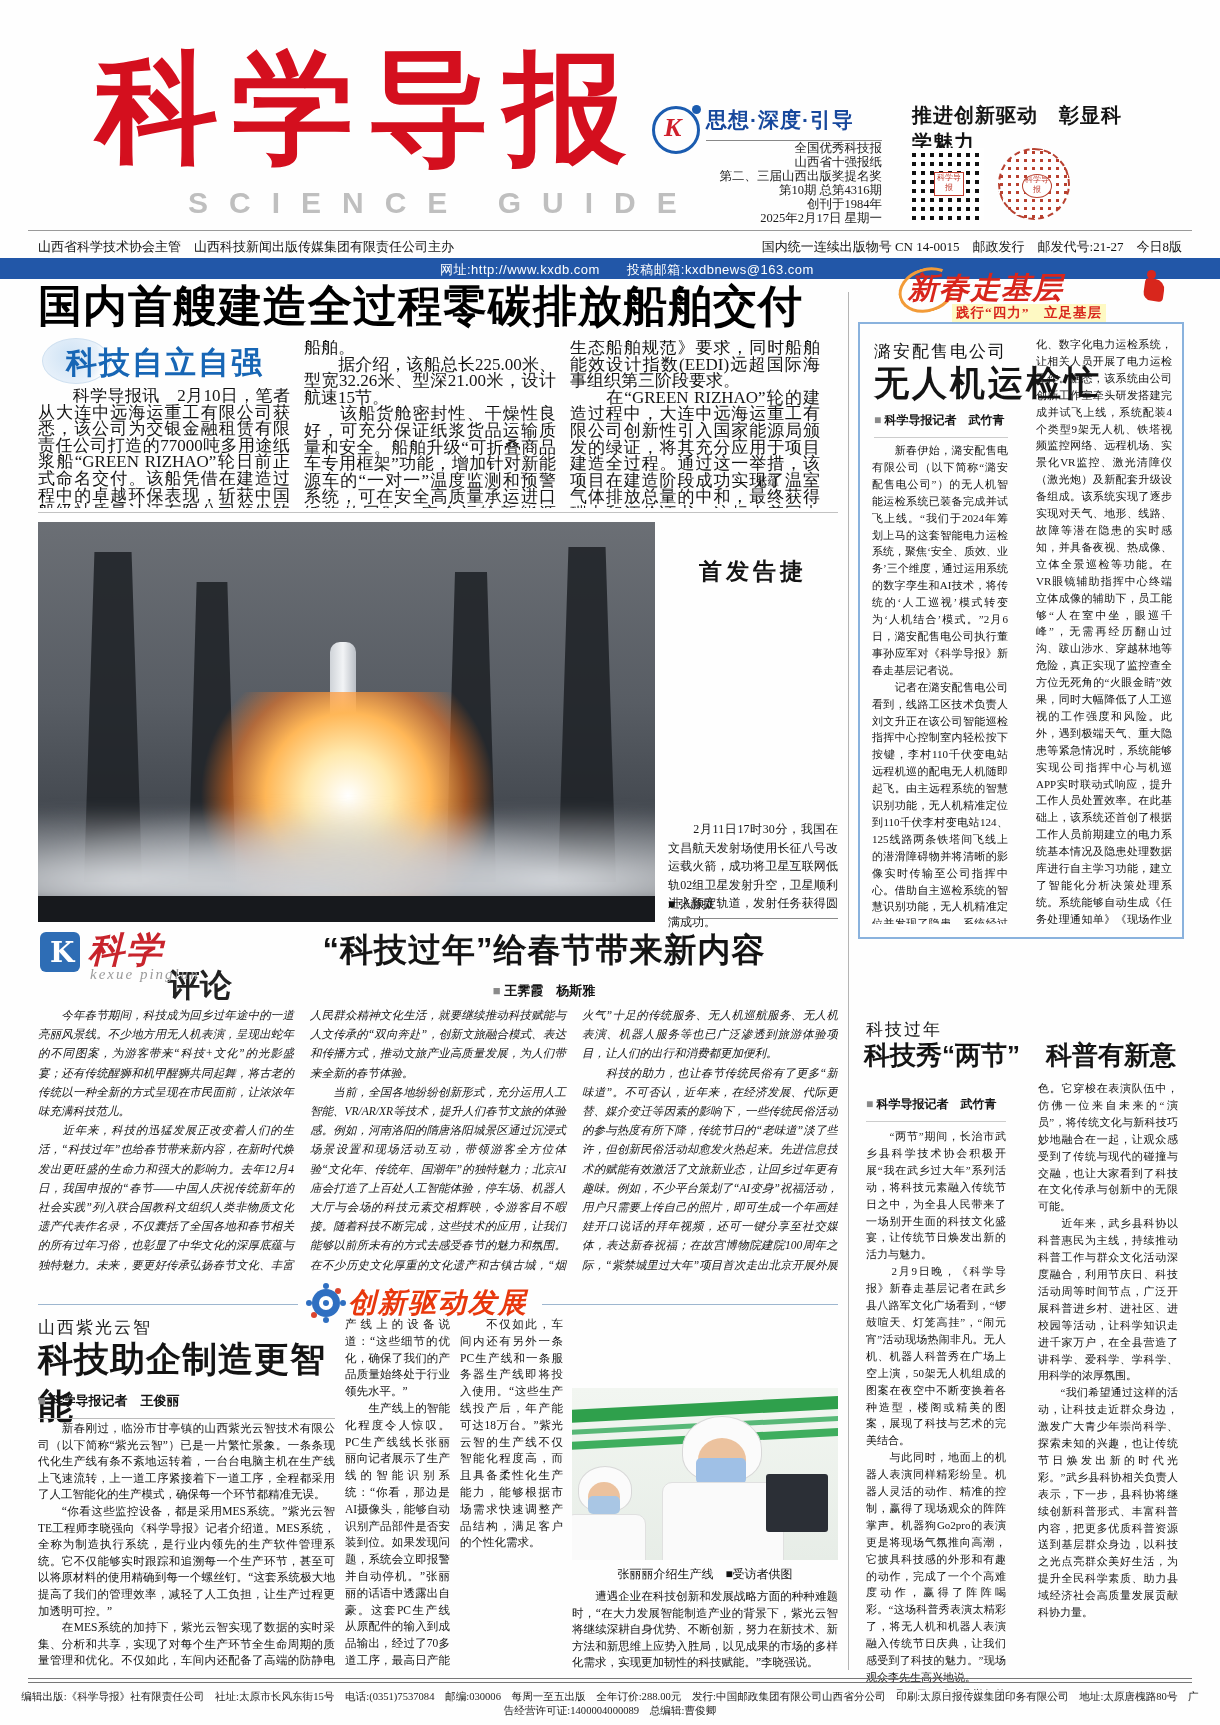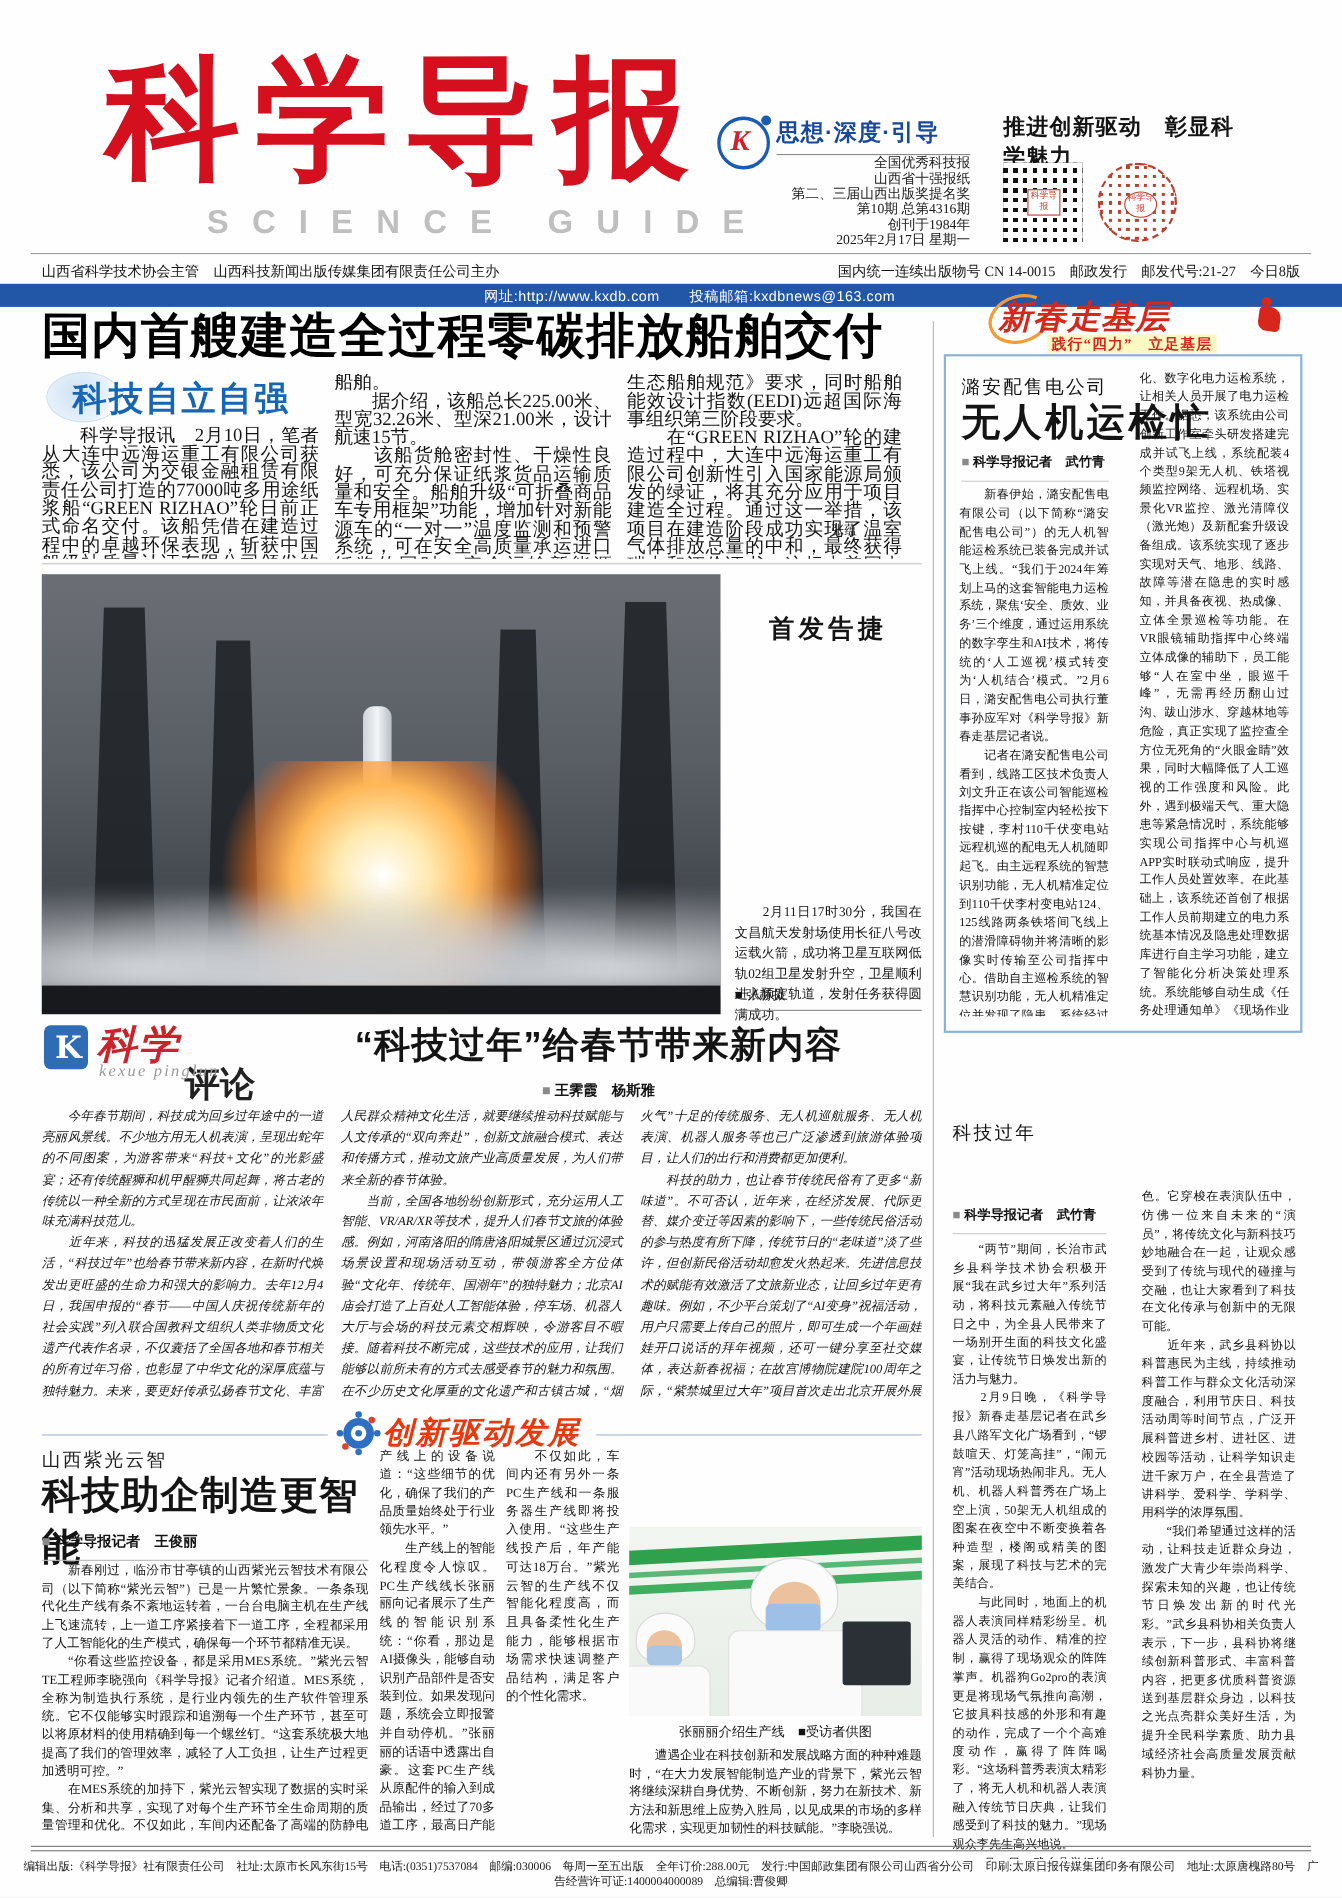--- a/index.html
+++ b/index.html
@@ -279,20 +279,21 @@
   <div class="abs sb1-byline hei">
     <span class="sq">■</span>
     <span>科学导报记者　武竹青</span>
   </div>
   <div class="abs sb1-c1 just clip pre serifbody">　　新春伊始，潞安配售电有限公司（以下简称“潞安配售电公司”）的无人机智能运检系统已装备完成并试飞上线。“我们于2024年筹划上马的这套智能电力运检系统，聚焦‘安全、质效、业务’三个维度，通过运用系统的数字孪生和AI技术，将传统的‘人工巡视’模式转变为‘人机结合’模式。”2月6日，潞安配售电公司执行董事孙应军对《科学导报》新春走基层记者说。
 　　记者在潞安配售电公司看到，线路工区技术负责人刘文升正在该公司智能巡检指挥中心控制室内轻松按下按键，李村110千伏变电站远程机巡的配电无人机随即起飞。由主远程系统的智慧识别功能，无人机精准定位到110千伏李村变电站124、125线路两条铁塔间飞线上的潜滑障碍物并将清晰的影像实时传输至公司指挥中心。借助自主巡检系统的智慧识别功能，无人机精准定位并发现了隐患，系统经过自动分析计算后给出处理方案，仅用数秒便下达了“一单两书”并推送给了运维人员及班组长。成功收到通知后，携带微型处置工具的火速赶到现场，仅用半小时便高效完成了隐患处理。
 　　2024年以来，潞安配售电公司与深圳大疆创新科技有限公司“强强联手”、积极创新，历经近1年的合作开发，成功打造出一套适合潞安化工集团公司电网和企业应用的、具备业内多项“首创”模块功能的立体</div>
   <div class="abs sb1-c2 just clip pre serifbody">化、数字化电力运检系统，让相关人员开展了电力运检工作。据悉，该系统由公司创新工作室牵头研发搭建完成并试飞上线，系统配装4个类型9架无人机、铁塔视频监控网络、远程机场、实景化VR监控、激光清障仪（激光炮）及新配套升级设备组成。该系统实现了逐步实现对天气、地形、线路、故障等潜在隐患的实时感知，并具备夜视、热成像、立体全景巡检等功能。在VR眼镜辅助指挥中心终端立体成像的辅助下，员工能够“人在室中坐，眼巡千峰”，无需再经历翻山过沟、跋山涉水、穿越林地等危险，真正实现了监控查全方位无死角的“火眼金睛”效果，同时大幅降低了人工巡视的工作强度和风险。此外，遇到极端天气、重大隐患等紧急情况时，系统能够实现公司指挥中心与机巡APP实时联动式响应，提升工作人员处置效率。在此基础上，该系统还首创了根据工作人员前期建立的电力系统基本情况及隐患处理数据库进行自主学习功能，建立了智能化分析决策处理系统。系统能够自动生成《任务处理通知单》《现场作业风险告知书》和《现场标准作业指导书》，并根据隐患等级、处理要求、任务天气情况、人员班期情况等，逐步实现智能化安排检修计划和任务，指导指定工作人员按时到达指定地点、安全、规范、高效地处理隐患、极大地提高了电力检修工作效率。（下转A3版）</div>
 
   <div class="abs sb2-kicker hei">科技过年</div>
+  <div class="abs sb2-headline hei">科技秀“两节”　科普有新意</div>
   <div class="abs sb2-byline hei">
     <span class="sq">■</span>
     <span>科学导报记者　武竹青</span>
   </div>
   <div class="abs sb2-c1 just clip pre serifbody">　　“两节”期间，长治市武乡县科学技术协会积极开展“我在武乡过大年”系列活动，将科技元素融入传统节日之中，为全县人民带来了一场别开生面的科技文化盛宴，让传统节日焕发出新的活力与魅力。
 　　2月9日晚，《科学导报》新春走基层记者在武乡县八路军文化广场看到，“锣鼓喧天、灯笼高挂”，“闹元宵”活动现场热闹非凡。无人机、机器人科普秀在广场上空上演，50架无人机组成的图案在夜空中不断变换着各种造型，楼阁或精美的图案，展现了科技与艺术的完美结合。
 　　与此同时，地面上的机器人表演同样精彩纷呈。机器人灵活的动作、精准的控制，赢得了现场观众的阵阵掌声。机器狗Go2pro的表演更是将现场气氛推向高潮，它披具科技感的外形和有趣的动作，完成了一个个高难度动作，赢得了阵阵喝彩。“这场科普秀表演太精彩了，将无人机和机器人表演融入传统节日庆典，让我们感受到了科技的魅力。”现场观众李先生高兴地说。
 　　2月10日，武乡县举行的元宵节文艺展演现场也是热闹非凡。伴随着激昂的音乐声，由县科协精心准备的机器狗Go2pro惊艳亮相，吸引了众多群众的目光。它身披红色“战袍”，为节日增添了一抹科技</div>
   <div class="abs sb2-c2 just clip pre serifbody">色。它穿梭在表演队伍中，仿佛一位来自未来的“演员”，将传统文化与新科技巧妙地融合在一起，让观众感受到了传统与现代的碰撞与交融，也让大家看到了科技在文化传承与创新中的无限可能。
 　　近年来，武乡县科协以科普惠民为主线，持续推动科普工作与群众文化活动深度融合，利用节庆日、科技活动周等时间节点，广泛开展科普进乡村、进社区、进校园等活动，让科学知识走进千家万户，在全县营造了讲科学、爱科学、学科学、用科学的浓厚氛围。

